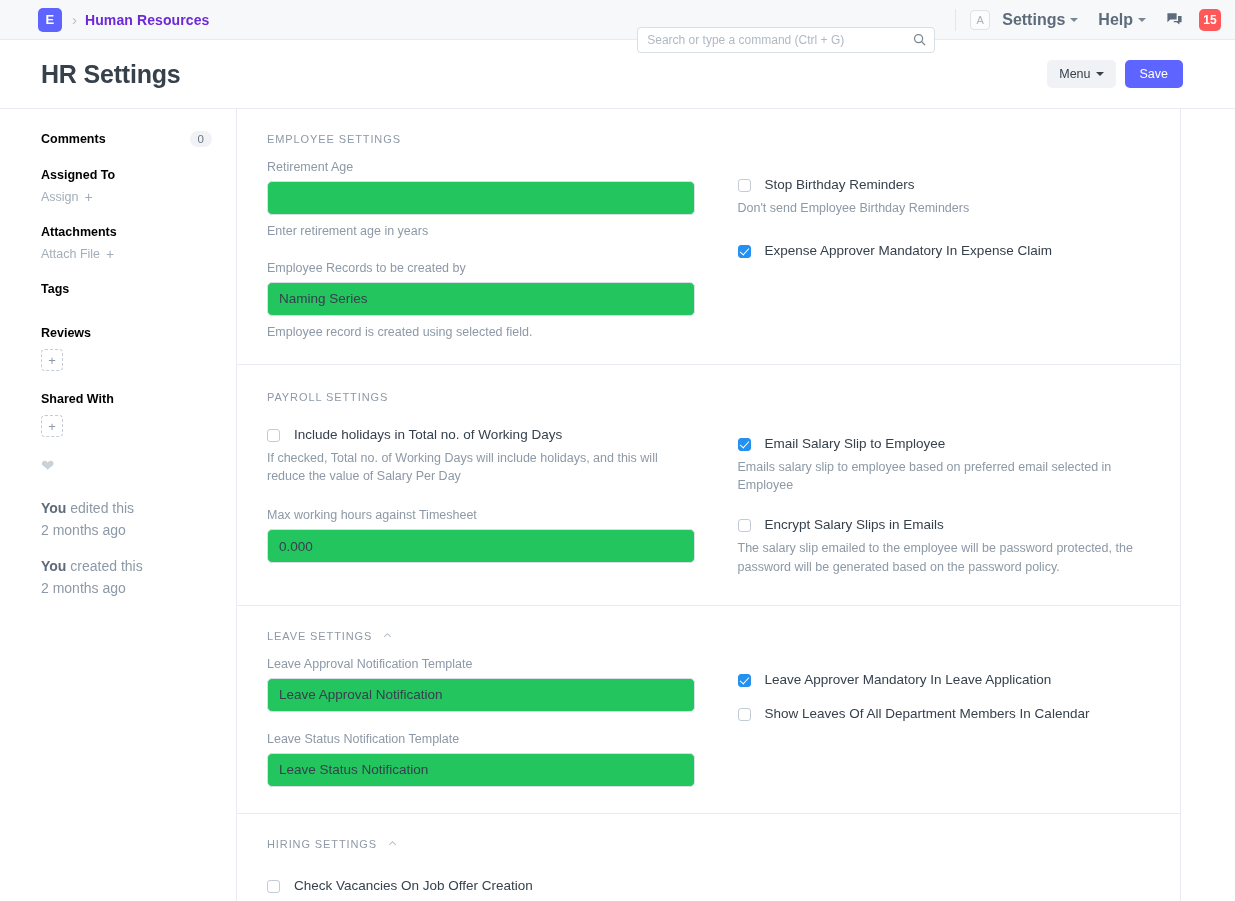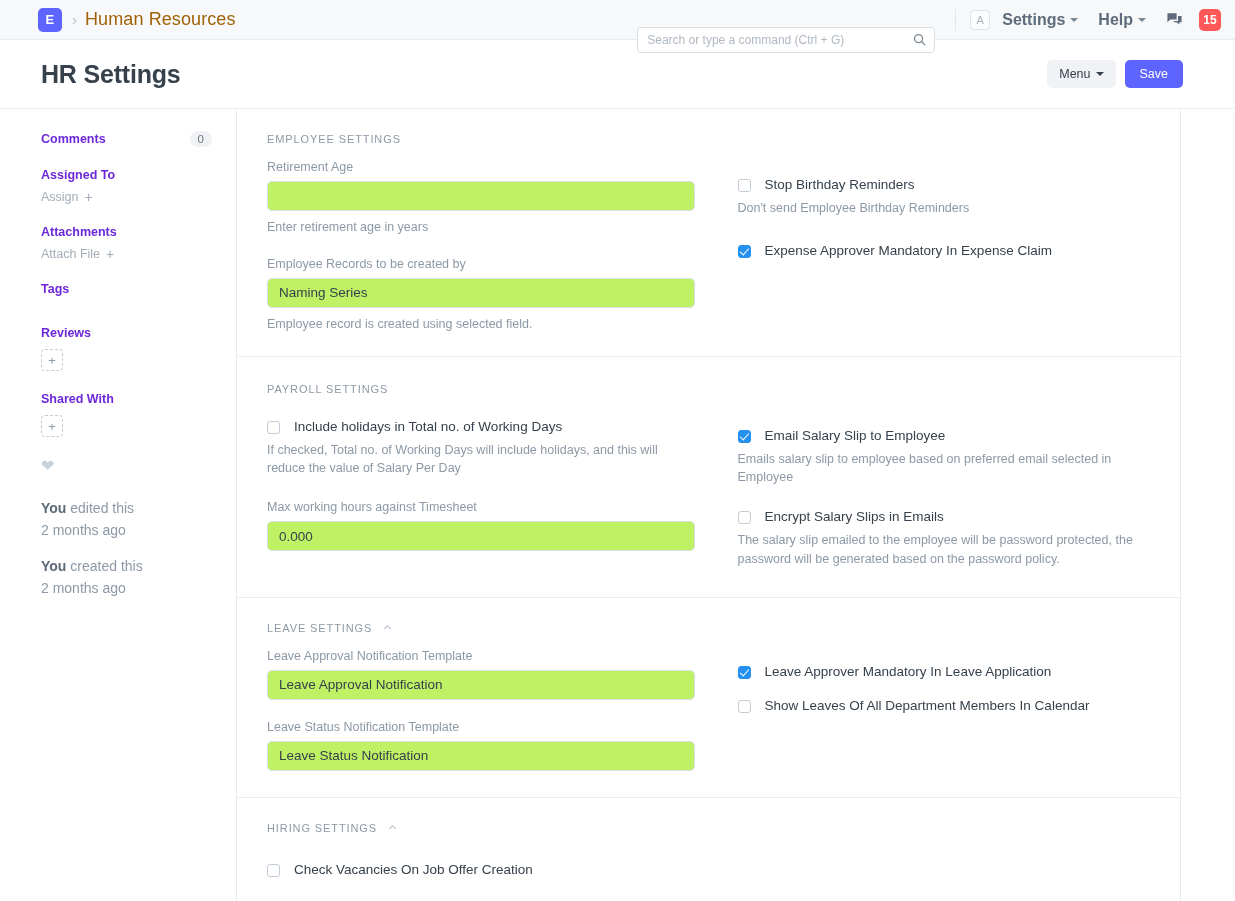--- a/index.html
+++ b/index.html
@@ -30,23 +30,23 @@
     display: flex; align-items: center; justify-content: center;
     letter-spacing: 0.5px;
   }
   .chev-sep {
     margin: 0 8px 0 10px;
     color: #b8c2cc;
     font-size: 15px;
     line-height: 1;
   }
   .breadcrumb-link {
-    font-size: 18px;
-    font-weight: normal;
-    color: #a16207;
+    font-size: 14px;
+    font-weight: bold;
+    color: #6d28d9;
     text-decoration: none;
     letter-spacing: 0.1px;
   }
   .nav-spacer { flex: 1; }
 
   .search-wrap {
     position: relative;
     width: 298px;
     margin-right: 20px;
     margin-top: 40px;
@@ -169,21 +169,21 @@
     border-right: 1px solid #e8ebf0;
     font-size: 12.5px;
   }
   .sb-row {
     display: flex;
     align-items: center;
     justify-content: space-between;
   }
   .sb-heading {
     font-weight: bold;
-    color: #6d28d9;
+    color: #000000;
     font-size: 12.5px;
   }
   .sb-count {
     background: #f0f2f5;
     border-radius: 10px;
     color: #6b7682;
     font-size: 11.5px;
     padding: 2px 8px;
     min-width: 22px;
     text-align: center;
@@ -270,25 +270,25 @@
     display: block;
     font-size: 12.5px;
     color: #8d99a6;
     margin-bottom: 7px;
   }
   .input {
     width: 428px;
     height: 30px;
     border: 1px solid #d8dfe5;
     border-radius: 5px;
-    padding: 8px 11px;
+    padding: 16px 11px;
     font-size: 13.5px;
     color: #36414c;
     font-family: "Liberation Sans", sans-serif;
-    background: #bef264;
+    background: #22c55e;
     outline: none;
   }
   .field-desc {
     font-size: 12.5px;
     color: #8d99a6;
     margin-top: 7px;
     line-height: 1.5;
     max-width: 420px;
   }
 

